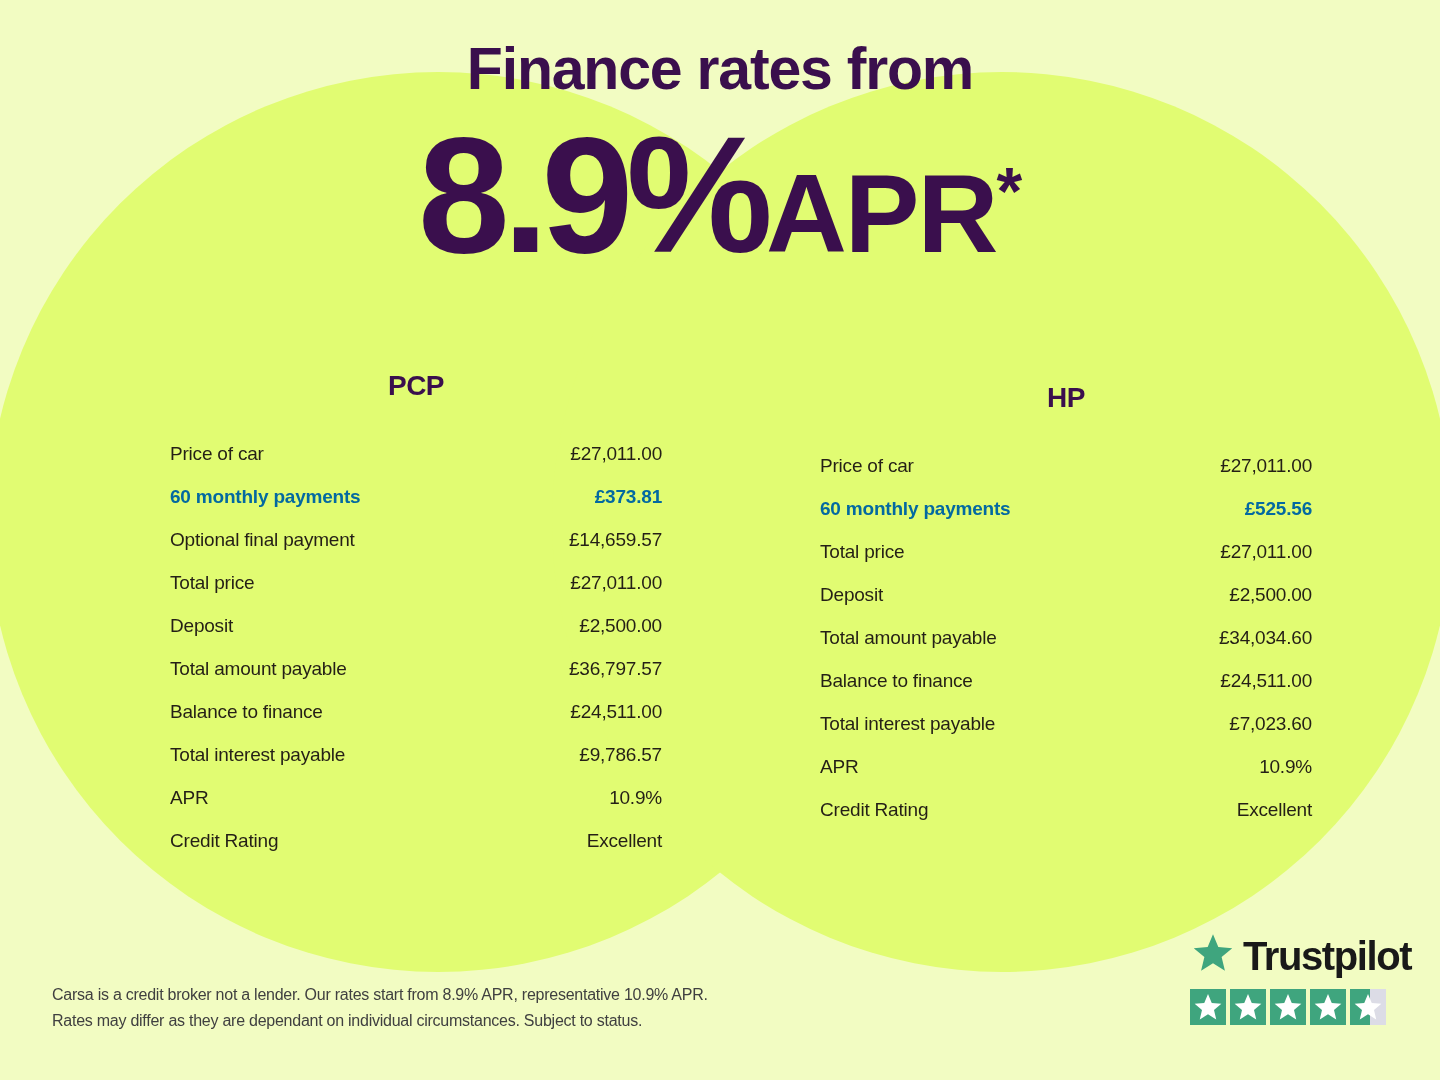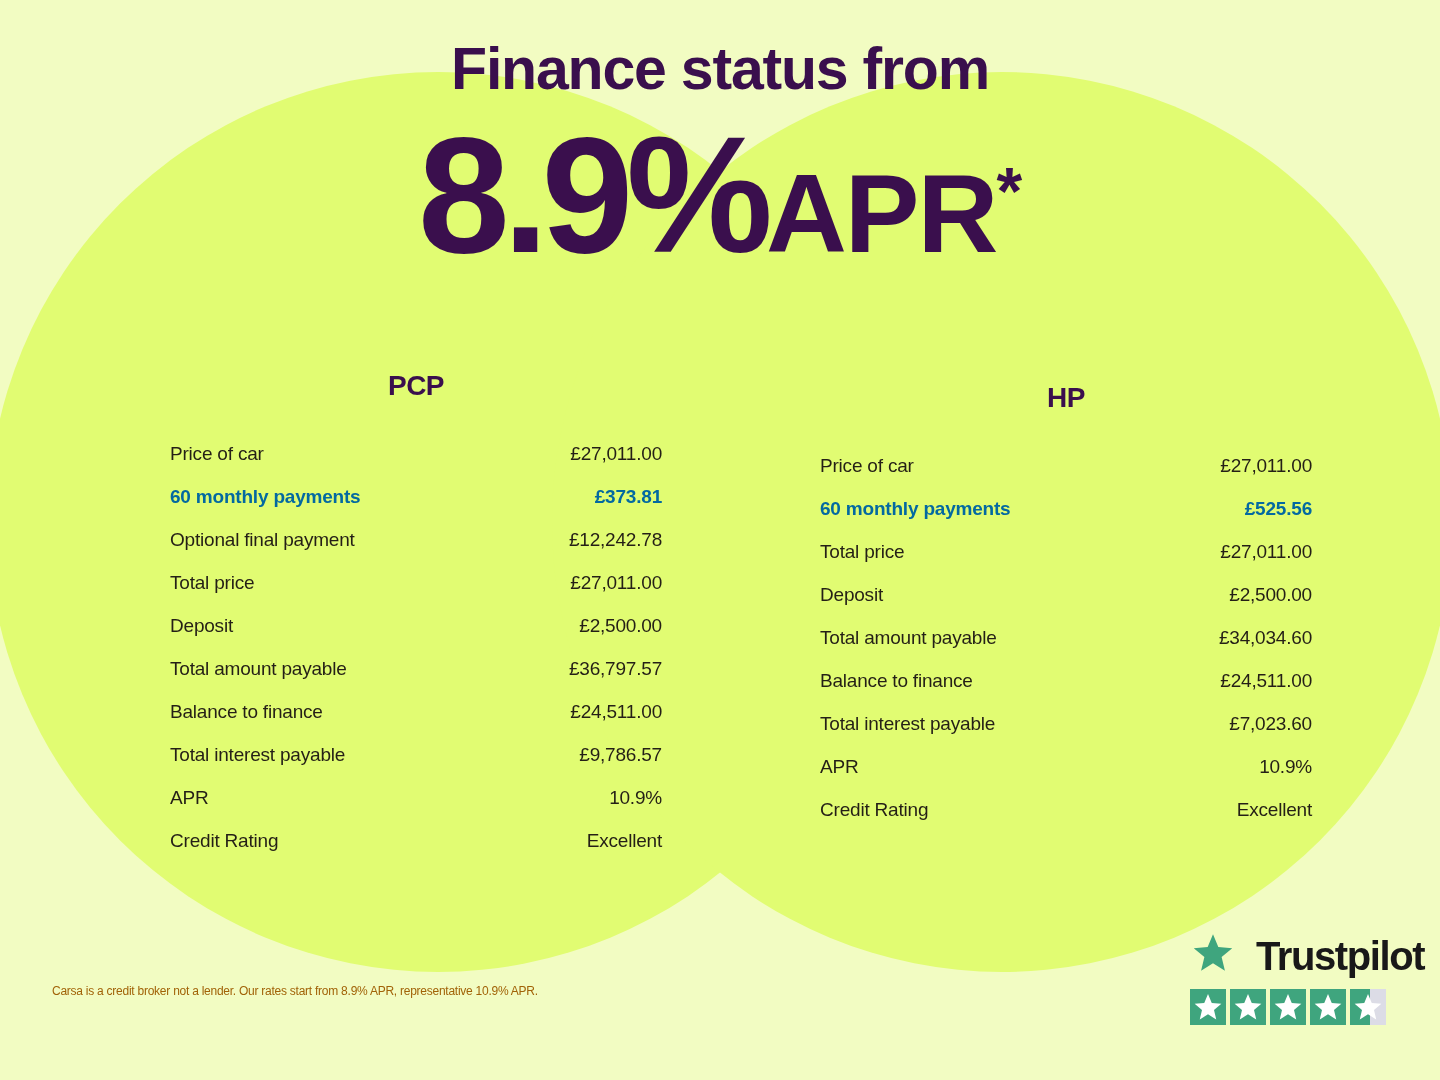--- a/index.html
+++ b/index.html
@@ -121,39 +121,39 @@
     color: #0369a1;
   }
 
   
   #disclaimer {
     position: absolute;
     left: 52px;
     top: 982px;
     width: 760px;
     z-index: 5;
-    font-size: 12px;
+    font-size: 16px;
     line-height: 1.65;
-    color: #a16207;
+    color: #404040;
     letter-spacing: -0.25px;
   }
   #disclaimer p { margin: 0; }
 
   
   #trustpilot {
     position: absolute;
     left: 1190px;
     top: 930px;
     z-index: 5;
     width: 205px;
   }
   #tp-brand {
     display: flex;
     align-items: center;
-    gap: 20px;
+    gap: 7px;
     height: 52px;
   }
   #tp-star-icon { flex: 0 0 auto; }
   #tp-wordmark {
     font-size: 40px;
     font-weight: bold;
     color: #191919;
     letter-spacing: -1.4px;
     line-height: 1;
   }
@@ -186,41 +186,41 @@
 </style>
 </head>
 <body>
 
 <div id="stage">
 
   <div class="blob" id="blob-left"></div>
   <div class="blob" id="blob-right"></div>
 
   <div id="headline-wrap">
-    <h1 id="headline">Finance status from</h1>
+    <h1 id="headline">Finance rates from</h1>
     <div id="apr-line">
       <span id="apr-rate">8.9%</span><span id="apr-label">APR</span><span id="apr-asterisk">*</span>
     </div>
   </div>
 
   <div class="plan" id="plan-pcp">
     <h2 class="plan-title">PCP</h2>
     <table class="plan-table">
       <tbody>
           <tr>
             <td class="cell-label">Price of car</td>
             <td class="cell-value">£27,011.00</td>
           </tr>
           <tr class="row-emphasis">
             <td class="cell-label">60 monthly payments</td>
             <td class="cell-value">£373.81</td>
           </tr>
           <tr>
             <td class="cell-label">Optional final payment</td>
-            <td class="cell-value">£12,242.78</td>
+            <td class="cell-value">£14,659.57</td>
           </tr>
           <tr>
             <td class="cell-label">Total price</td>
             <td class="cell-value">£27,011.00</td>
           </tr>
           <tr>
             <td class="cell-label">Deposit</td>
             <td class="cell-value">£2,500.00</td>
           </tr>
           <tr>
@@ -286,20 +286,21 @@
           <tr>
             <td class="cell-label">Credit Rating</td>
             <td class="cell-value">Excellent</td>
           </tr>
         </tbody>
     </table>
   </div>
 
   <div id="disclaimer">
     <p>Carsa is a credit broker not a lender. Our rates start from 8.9% APR, representative 10.9% APR.</p>
+    <p>Rates may differ as they are dependant on individual circumstances. Subject to status.</p>
   </div>
 
   <div id="trustpilot">
     <div id="tp-brand">
       <span id="tp-star-icon">
         <svg width="46" height="44" viewBox="0 0 24 24" aria-hidden="true">
           <path d="M12 1.2l2.9 7.0 7.6.6-5.8 4.9 1.8 7.4L12 17.1 5.5 21.1l1.8-7.4L1.5 8.8l7.6-.6z" fill="#3FA57E"></path>
         </svg>
       </span>
       <span id="tp-wordmark">Trustpilot</span>

